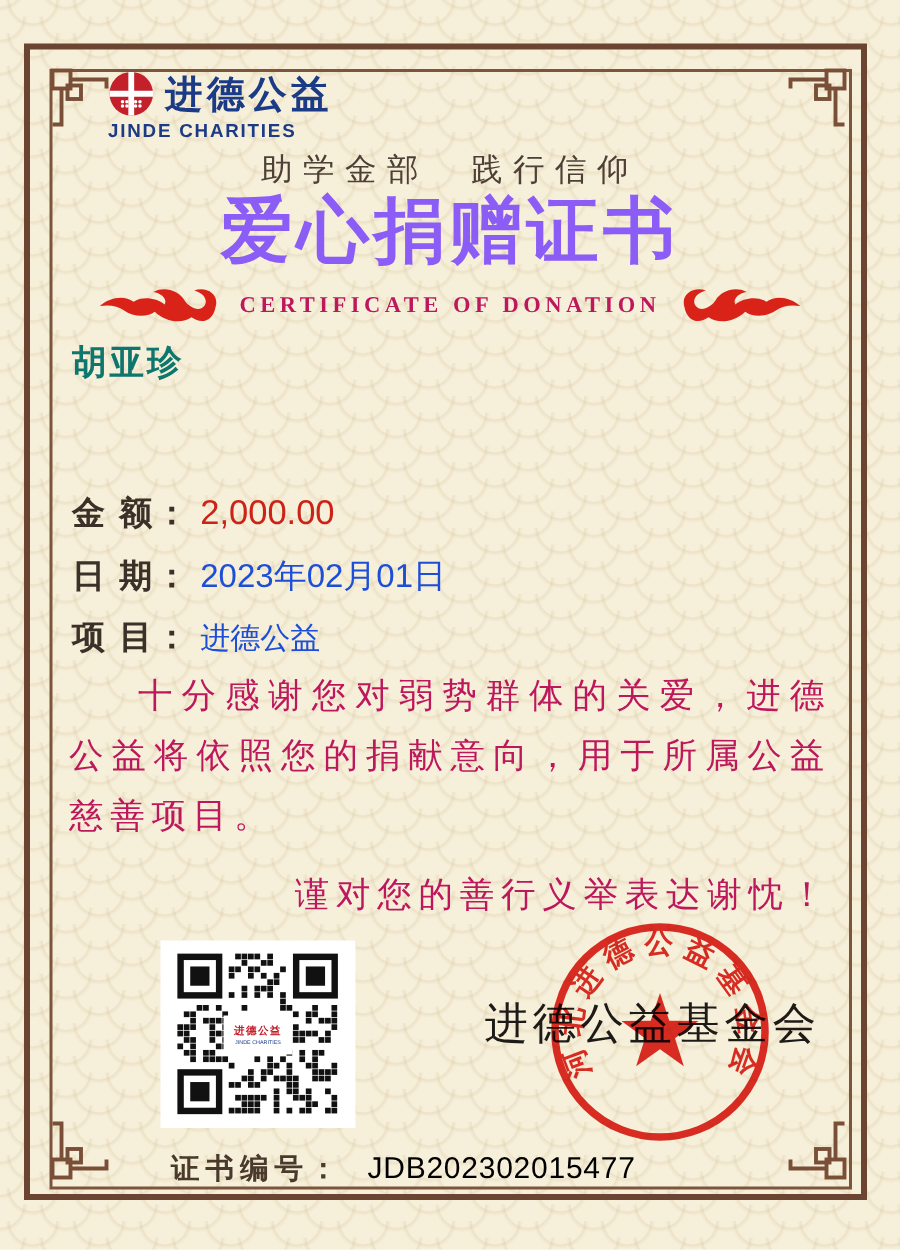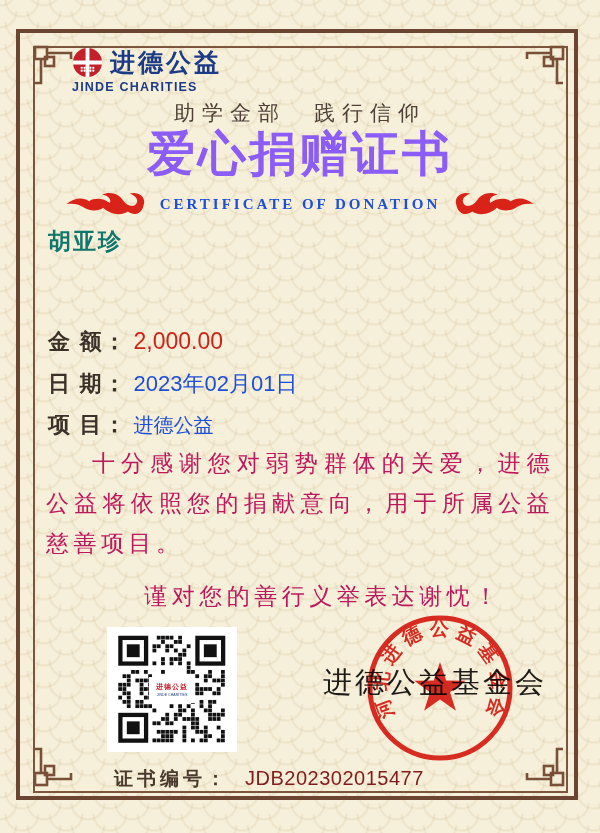--- a/index.html
+++ b/index.html
@@ -28,58 +28,58 @@
   .logo-row{display:flex;align-items:center;gap:7px;}
   .logo-mark{width:31px;height:31px;flex:0 0 auto;}
   .logo-cn{font-family:"Liberation Serif", serif;font-weight:bold;font-size:25px;letter-spacing:3px;color:#1c3b86;white-space:nowrap;}
   .logo-en{font-size:12.5px;font-weight:bold;color:#1c3b86;letter-spacing:1.2px;margin-top:1px;white-space:nowrap;}
 
   .tagline{position:absolute;left:0;top:99px;width:100%;text-align:center;
     font-family:"Liberation Serif", serif;font-size:21px;letter-spacing:7px;color:#4e4036;}
   .title{position:absolute;left:0;top:122px;width:100%;text-align:center;
     font-family:"Liberation Serif", serif;font-weight:bold;font-size:48px;letter-spacing:3px;color:#8b5cf6;}
   .subtitle-row{position:absolute;left:0;top:188px;width:100%;display:flex;align-items:center;justify-content:center;gap:10px;}
-  .subtitle{font-family:"Liberation Serif", serif;font-weight:bold;font-size:15px;letter-spacing:3px;color:#1d4ed8;white-space:nowrap;}
+  .subtitle{font-family:"Liberation Serif", serif;font-weight:bold;font-size:15px;letter-spacing:3px;color:#be185d;white-space:nowrap;}
   .flourish{width:88px;height:32px;}
   .flourish svg{width:100%;height:100%;}
   .fl-left{transform:scaleX(-1);}
 
   .donor-name{position:absolute;left:48px;top:226px;font-size:23px;font-weight:bold;color:#0f766e;letter-spacing:2px;}
 
   .field-row{position:absolute;left:48px;display:flex;align-items:baseline;margin-top:30px;}
   .field-label{font-family:"Liberation Serif", serif;font-weight:bold;font-size:22px;color:#3c3128;letter-spacing:2px;white-space:nowrap;}
   .field-value{font-size:22px;color:#1d4ed8;margin-left:6px;white-space:nowrap;}
   .row-amount{top:297px;}
   .row-amount .field-value{color:#cc2318;font-size:23px;}
   .row-date{top:339px;}
   .row-project{top:380px;}
   .row-project .field-value{font-size:20px;}
 
   .body-text{position:absolute;left:46px;top:444px;width:508px;
     font-family:"Liberation Serif", serif;font-size:23px;line-height:40px;
     color:#be185d;letter-spacing:4.5px;text-align:justify;text-justify:inter-character;}
   .body-text p{margin:0;text-indent:2em;}
-  .body-text .closing{margin-top:13px;text-align:center;}
+  .body-text .closing{margin-top:13px;text-align:right;}
 
   .qr{position:absolute;left:107px;top:627px;width:130px;height:125px;background:#fff;
     display:flex;align-items:center;justify-content:center;}
   .qr svg{width:122px;height:117px;}
   .qr-center{position:absolute;left:50%;top:50%;transform:translate(-50%,-50%);
     background:#fff;width:46px;height:26px;text-align:center;overflow:hidden;}
   .qr-center .l1{font-size:7px;font-weight:bold;color:#c3202c;margin-top:5px;letter-spacing:1px;}
   .qr-center .l2{font-size:4px;color:#1c3b86;transform:scale(.9);}
 
   .foundation{position:absolute;left:323px;top:663px;font-family:"Liberation Serif", serif;
     font-size:29px;letter-spacing:3px;color:#1d1a17;white-space:nowrap;}
   .seal{position:absolute;left:362px;top:609px;width:156px;height:158px;mix-blend-mode:multiply;opacity:.93;}
   .seal svg{width:100%;height:100%;}
 
   .serial{position:absolute;left:114px;top:766px;display:flex;align-items:baseline;gap:14px;}
   .serial-label{font-family:"Liberation Serif", serif;font-size:19px;font-weight:bold;letter-spacing:4px;color:#4a3a2c;}
-  .serial-number{font-size:20px;color:#7f1d1d;margin-left:2px;letter-spacing:.5px;}
+  .serial-number{font-size:20px;color:#000000;margin-left:2px;letter-spacing:.5px;}
 </style>
 </head>
 <body>
 
 <div class="page">
 
   <div class="border-outer"></div>
   <div class="border-inner"></div>
 
   <div class="corner c-tl">

